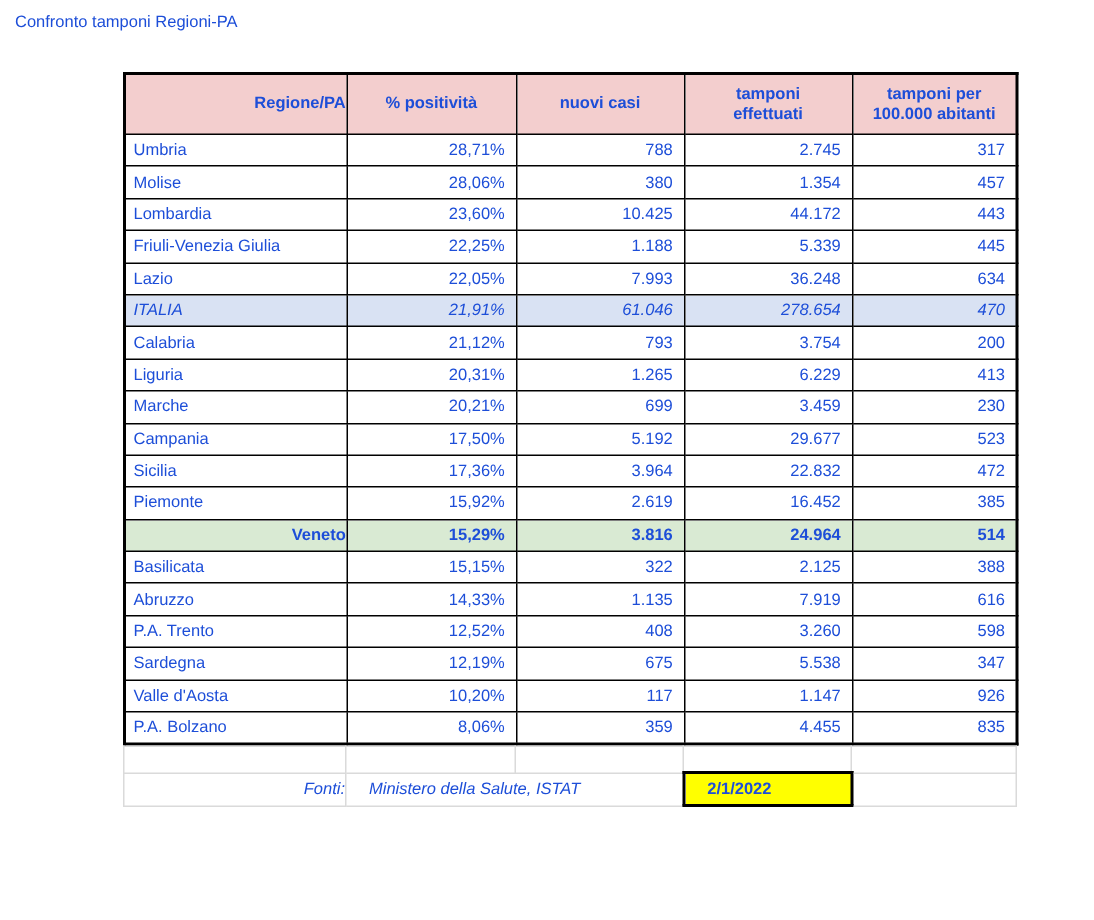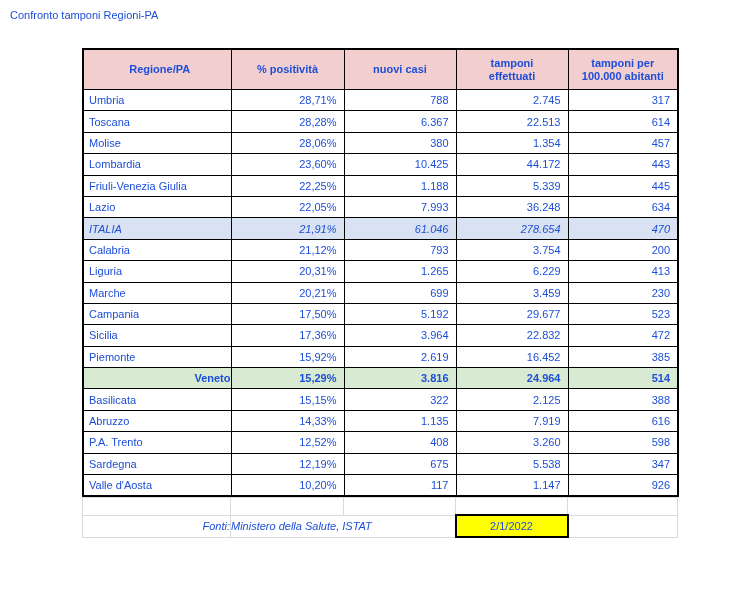--- a/index.html
+++ b/index.html
@@ -36,45 +36,45 @@
     overflow: hidden;
   }
   .main-table th {
     background: #F3CECE;
     font-weight: bold;
     height: 39px;
     text-align: center;
     vertical-align: middle;
     line-height: 13px;
   }
-  .main-table th.left { text-align: center; padding-left: 5px; }
+  .main-table th.left { text-align: right; padding-left: 5px; }
   .hdr-narrow { display: inline-block; max-width: 72px; }
   .hdr-mid    { display: inline-block; max-width: 104px; }
   .main-table td { height: 20.4px; white-space: nowrap; }
   td.region { text-align: left; padding-left: 5px; }
   td.num    { text-align: right; padding-right: 7px; }
   tr.italia td { background: #D9E2F3; font-style: italic; }
   tr.veneto td { background: #D9EAD3; font-weight: bold; text-align: right; }
   
   .footer-table td {
     border: 1px solid #DADADA;
     font-size: 11px;
     padding: 0;
     height: 16px;
     overflow: hidden;
     white-space: nowrap;
   }
-  .footer-table tr.fonti-row td { height: 20px; }
+  .footer-table tr.fonti-row td { height: 20px; padding-left: 15px; }
   .fonti-label { text-align: right; font-style: italic; padding-right: 5px; }
   .fonti-text  { text-align: left;  font-style: italic; padding-left: 5px; }
   .date-cell {
     background: #FFFF00;
     border: 2px solid #000000 !important;
-    font-weight: normal;
-    text-align: center;
+    font-weight: bold;
+    text-align: left;
   }
 </style>
 </head>
 <body>
 
 <div class="sheet">
 
   <div class="page-title">Confronto tamponi Regioni-PA</div>
 
   <div class="tables">
@@ -108,27 +108,20 @@
       </thead>
       <tbody id="table-body">
           <tr>
             <td class="region">Umbria</td>
             <td class="num">28,71%</td>
             <td class="num">788</td>
             <td class="num">2.745</td>
             <td class="num">317</td>
           </tr>
           <tr>
-            <td class="region">Toscana</td>
-            <td class="num">28,28%</td>
-            <td class="num">6.367</td>
-            <td class="num">22.513</td>
-            <td class="num">614</td>
-          </tr>
-          <tr>
             <td class="region">Molise</td>
             <td class="num">28,06%</td>
             <td class="num">380</td>
             <td class="num">1.354</td>
             <td class="num">457</td>
           </tr>
           <tr>
             <td class="region">Lombardia</td>
             <td class="num">23,60%</td>
             <td class="num">10.425</td>
@@ -233,20 +226,27 @@
             <td class="num">5.538</td>
             <td class="num">347</td>
           </tr>
           <tr>
             <td class="region">Valle d'Aosta</td>
             <td class="num">10,20%</td>
             <td class="num">117</td>
             <td class="num">1.147</td>
             <td class="num">926</td>
           </tr>
+          <tr>
+            <td class="region">P.A. Bolzano</td>
+            <td class="num">8,06%</td>
+            <td class="num">359</td>
+            <td class="num">4.455</td>
+            <td class="num">835</td>
+          </tr>
         </tbody>
     </table>
 
     <table class="footer-table">
       <colgroup>
         <col style="width:148px">
         <col style="width:113px">
         <col style="width:112px">
         <col style="width:112px">
         <col style="width:110px">

